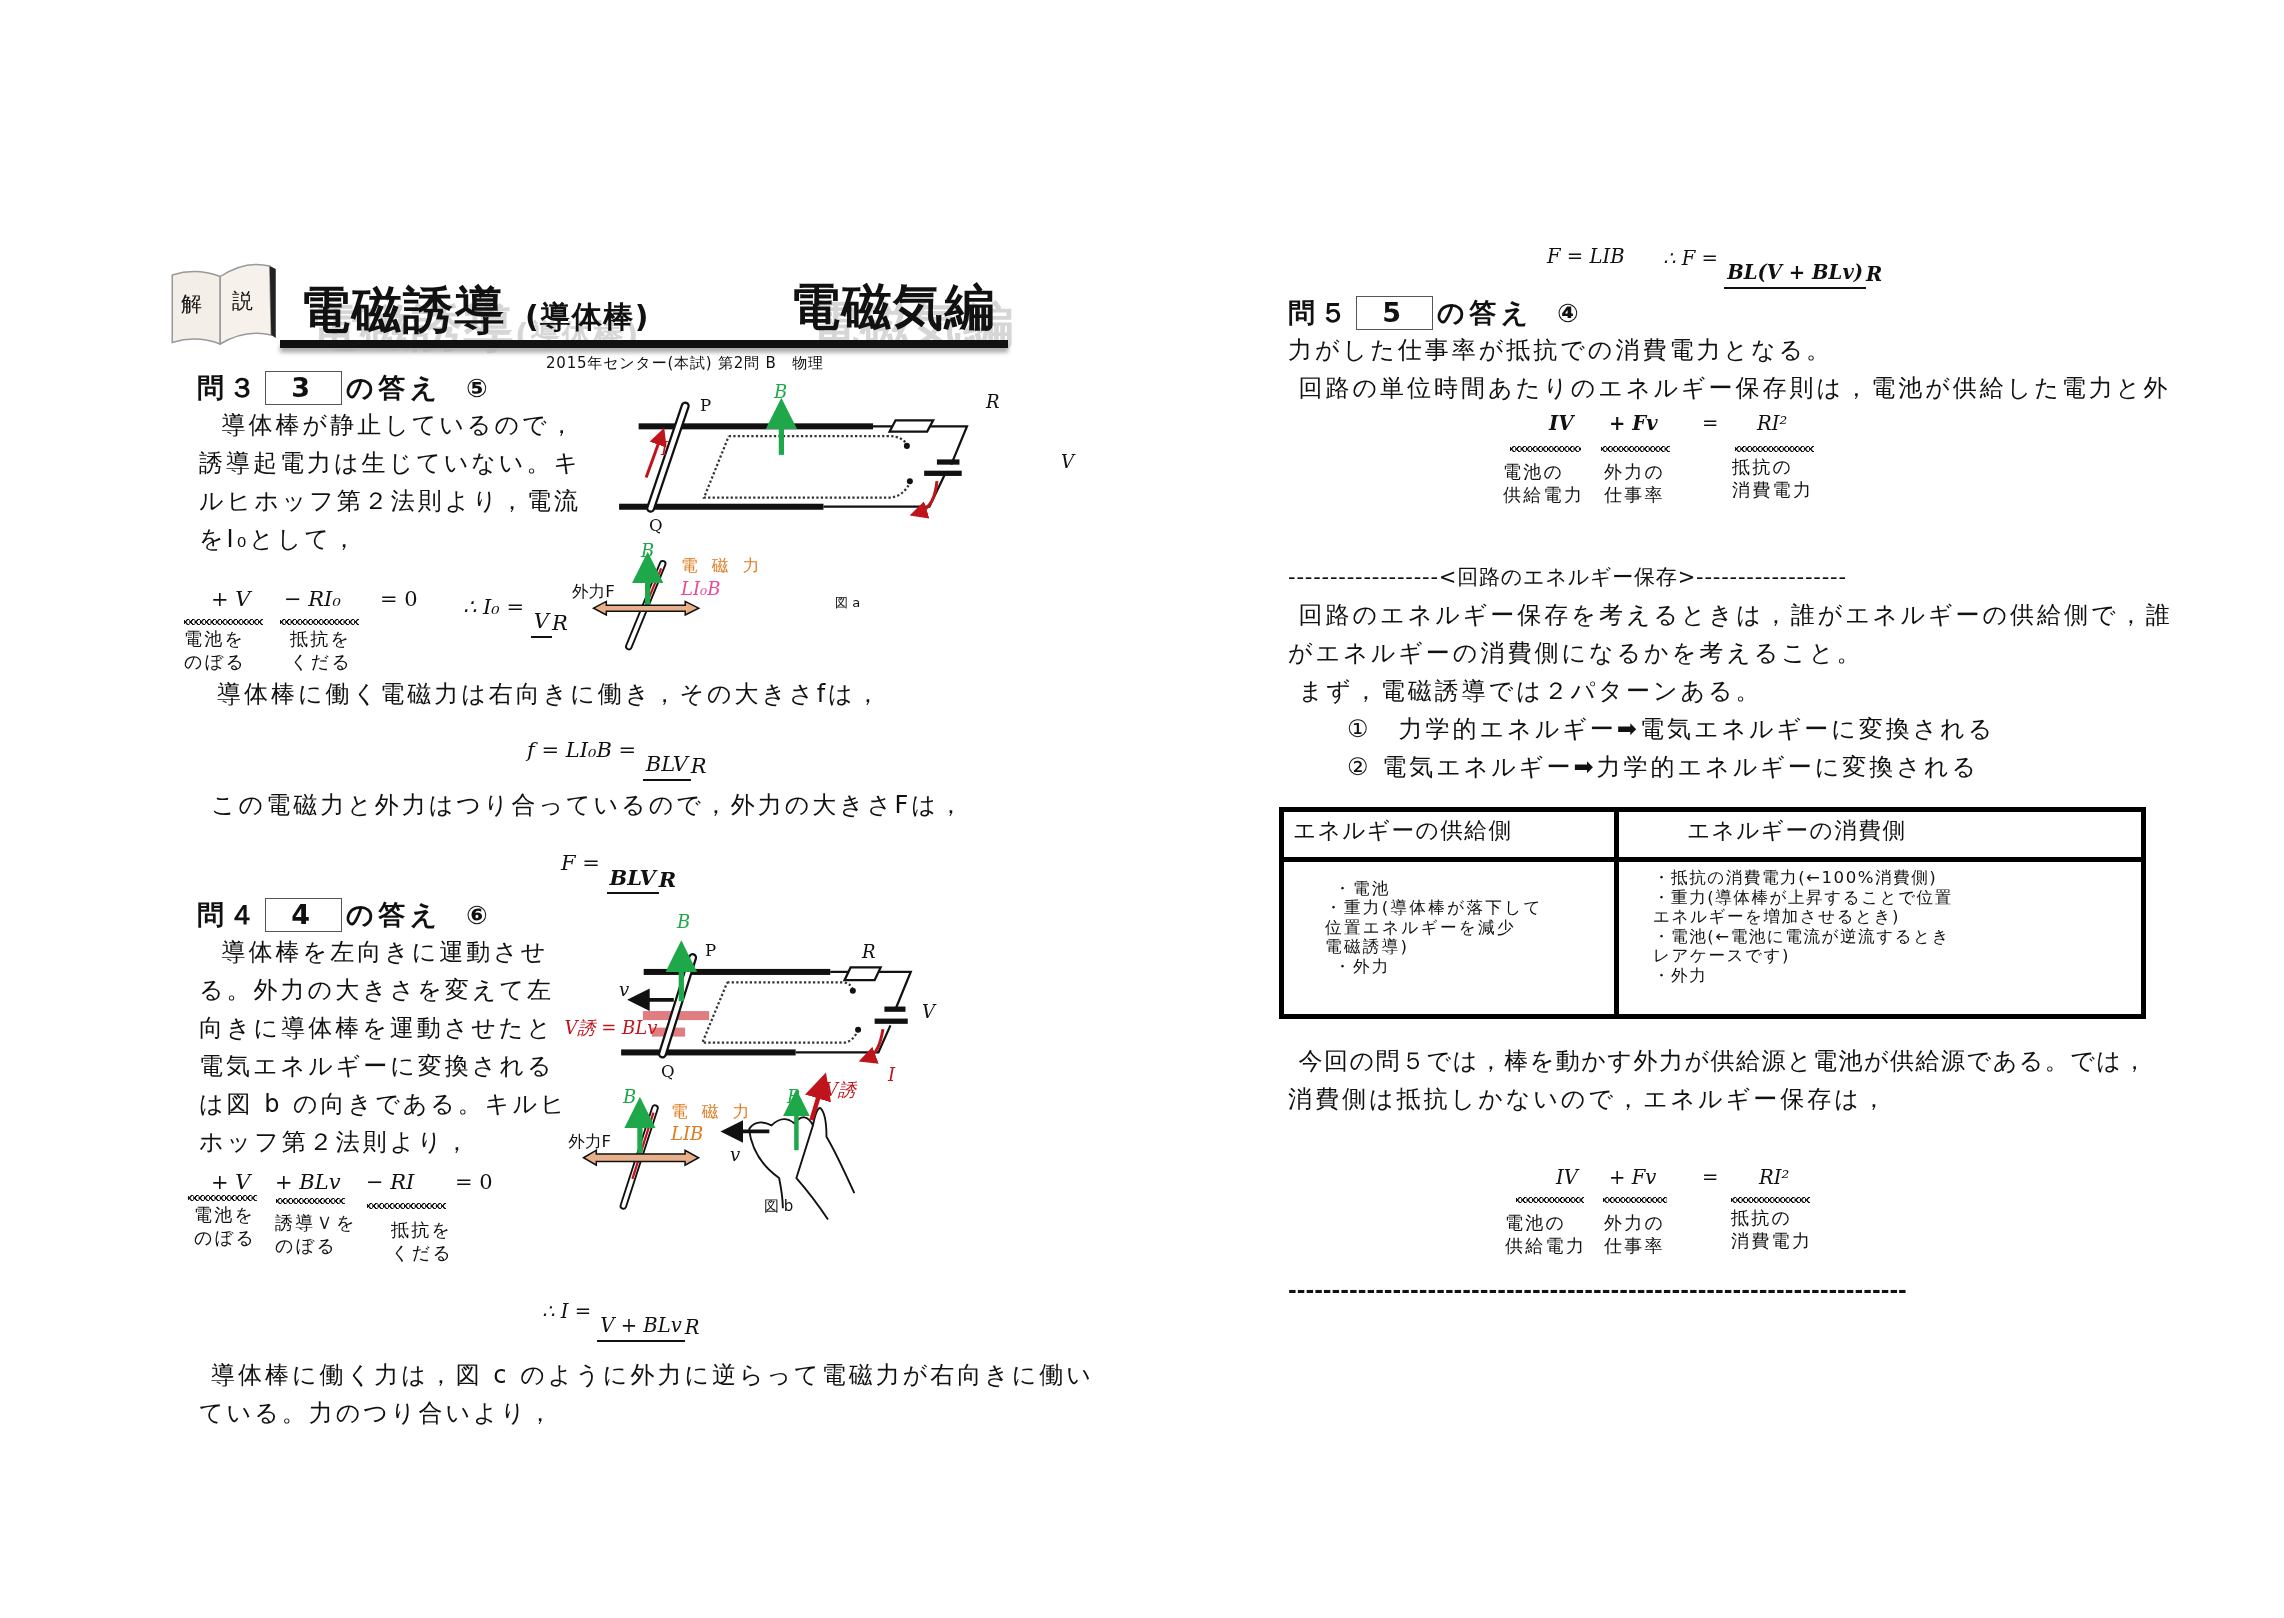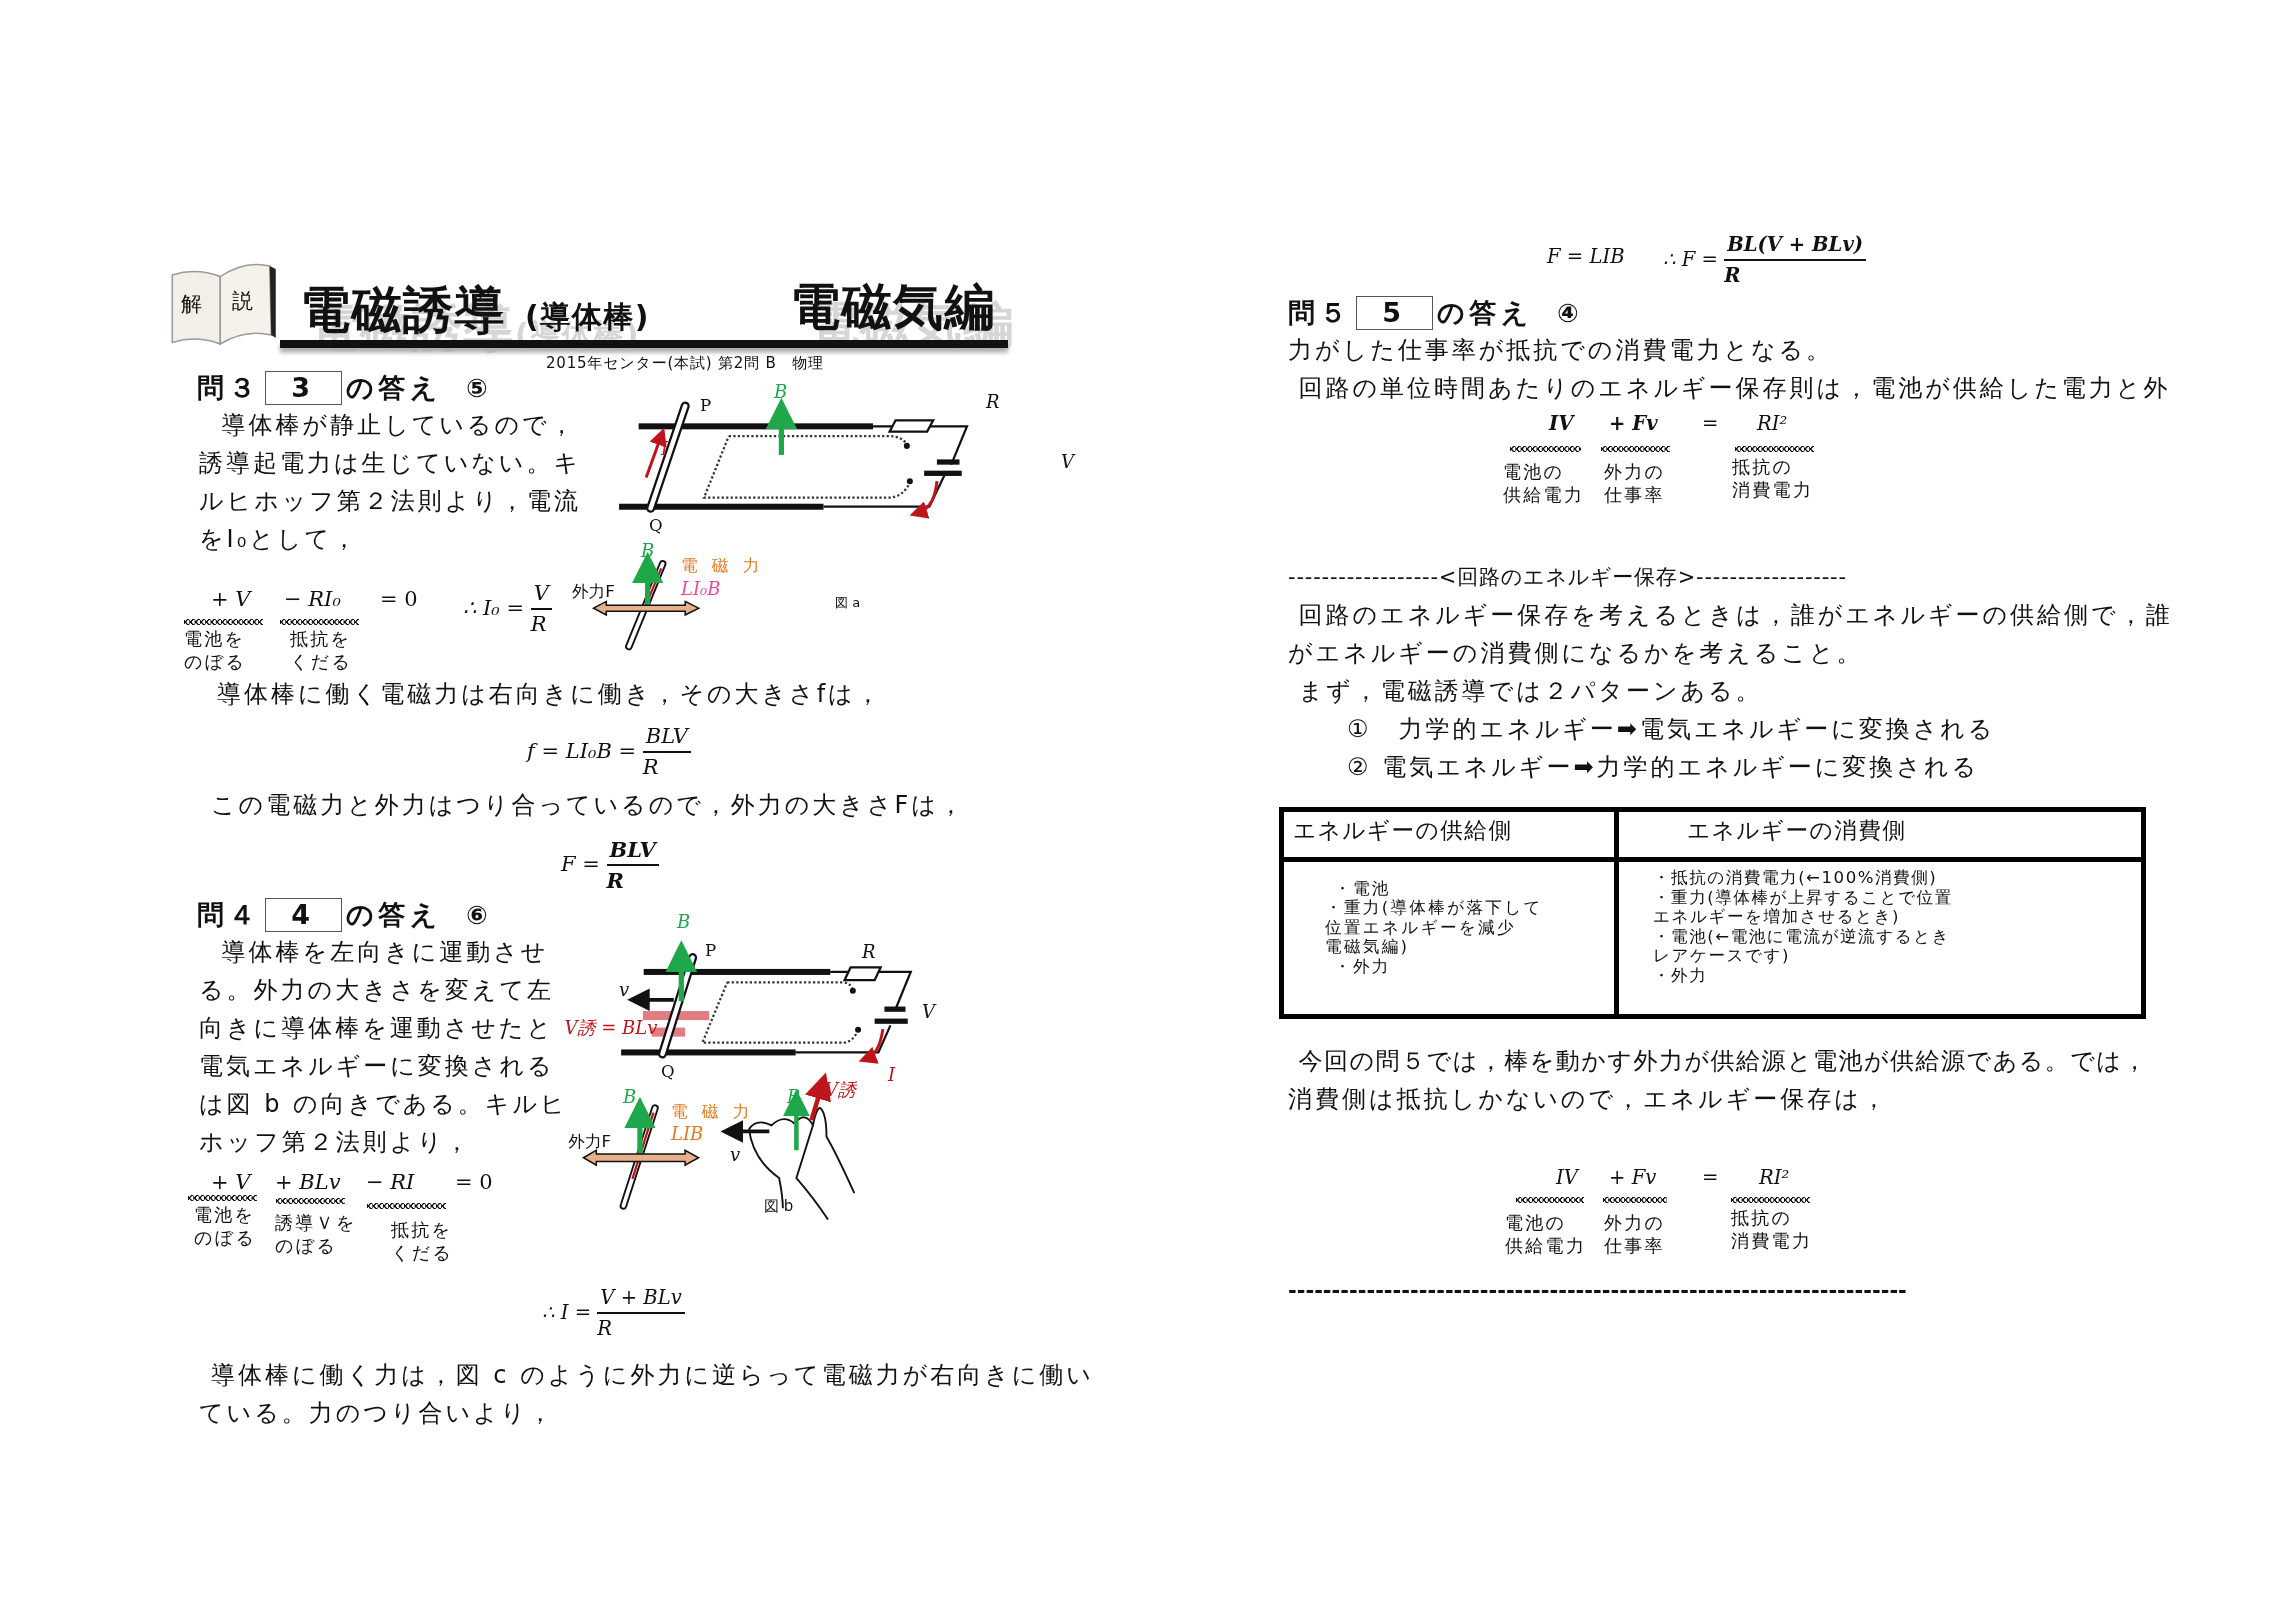--- a/index.html
+++ b/index.html
@@ -7,21 +7,21 @@
        font-family:"DejaVu Sans","Liberation Sans",sans-serif;color:#111;}
   .abs{position:absolute;}
   .jp{font-size:24px;letter-spacing:3px;line-height:38px;white-space:nowrap;}
   .math{font-family:"DejaVu Serif","Liberation Serif",serif;font-style:italic;white-space:nowrap;}
   .mathb{font-family:"DejaVu Serif","Liberation Serif",serif;font-style:italic;font-weight:bold;white-space:nowrap;}
   .small{font-size:18px;line-height:22.6px;letter-spacing:2.3px;white-space:nowrap;}
   .wavy{height:6px;background:
         repeating-linear-gradient(135deg,transparent 0 2.3px,#111 2.3px 3.8px,transparent 3.8px 5.3px),
         repeating-linear-gradient(45deg,transparent 0 2.3px,#111 2.3px 3.8px,transparent 3.8px 5.3px);
         background-size:5.3px 6px;}
-  .frac{display:inline-flex;flex-direction:column;align-items:flex-start;vertical-align:middle;}
+  .frac{display:inline-flex;flex-direction:row;align-items:flex-end;vertical-align:middle;margin-top:28px;}
   .frac .num{border-bottom:2.3px solid #111;padding:0 3px;line-height:29px;}
   .frac .den{line-height:29px;}
   .qhead{font-size:27px;font-weight:bold;letter-spacing:4.5px;display:flex;align-items:center;white-space:nowrap;}
   .qbox{display:inline-block;border:1.5px solid #555;width:75px;height:32px;text-align:center;line-height:32px;margin:0 4.5px;font-weight:bold;}
   .circled{display:inline-flex;width:25.6px;height:25.6px;border:1.5px solid #111;border-radius:50%;align-items:center;justify-content:center;font-size:18px;margin-left:22.6px;letter-spacing:0;}
   .title-main{font-size:50px;font-weight:bold;letter-spacing:1.5px;}
   .shadow{color:#bbb;}
   table.energy{border-collapse:collapse;}
   table.energy td{border:5.3px solid #000;vertical-align:top;}
 </style>
@@ -314,21 +314,21 @@
   <tbody>
       <tr>
     <td style="width:312px;height:39px;font-size:22.6px;letter-spacing:1.5px;padding:3px 9px;">エネルギーの供給側</td>
     <td style="height:39px;font-size:22.6px;letter-spacing:1.5px;padding:3px 9px 3px 68px;">エネルギーの消費側</td>
   </tr>
   <tr>
     <td style="height:135px;padding:16.6px 0 0 41px;font-size:16.6px;line-height:19.6px;letter-spacing:2.3px;">
       <div style="padding-left:9px;">・電池</div>
       <div>・重力(導体棒が落下して</div>
       <div>位置エネルギーを減少</div>
-      <div>電磁気編)</div>
+      <div>電磁誘導)</div>
       <div style="padding-left:9px;">・外力</div>
     </td>
     <td style="padding:6px 0 0 34px;font-size:16.6px;line-height:19.6px;letter-spacing:1.5px;">
       <div>・抵抗の消費電力(←100%消費側)</div>
       <div>・重力(導体棒が上昇することで位置</div>
       <div>エネルギーを増加させるとき)</div>
       <div>・電池(←電池に電流が逆流するとき</div>
       <div>レアケースです)</div>
       <div>・外力</div>
     </td>

